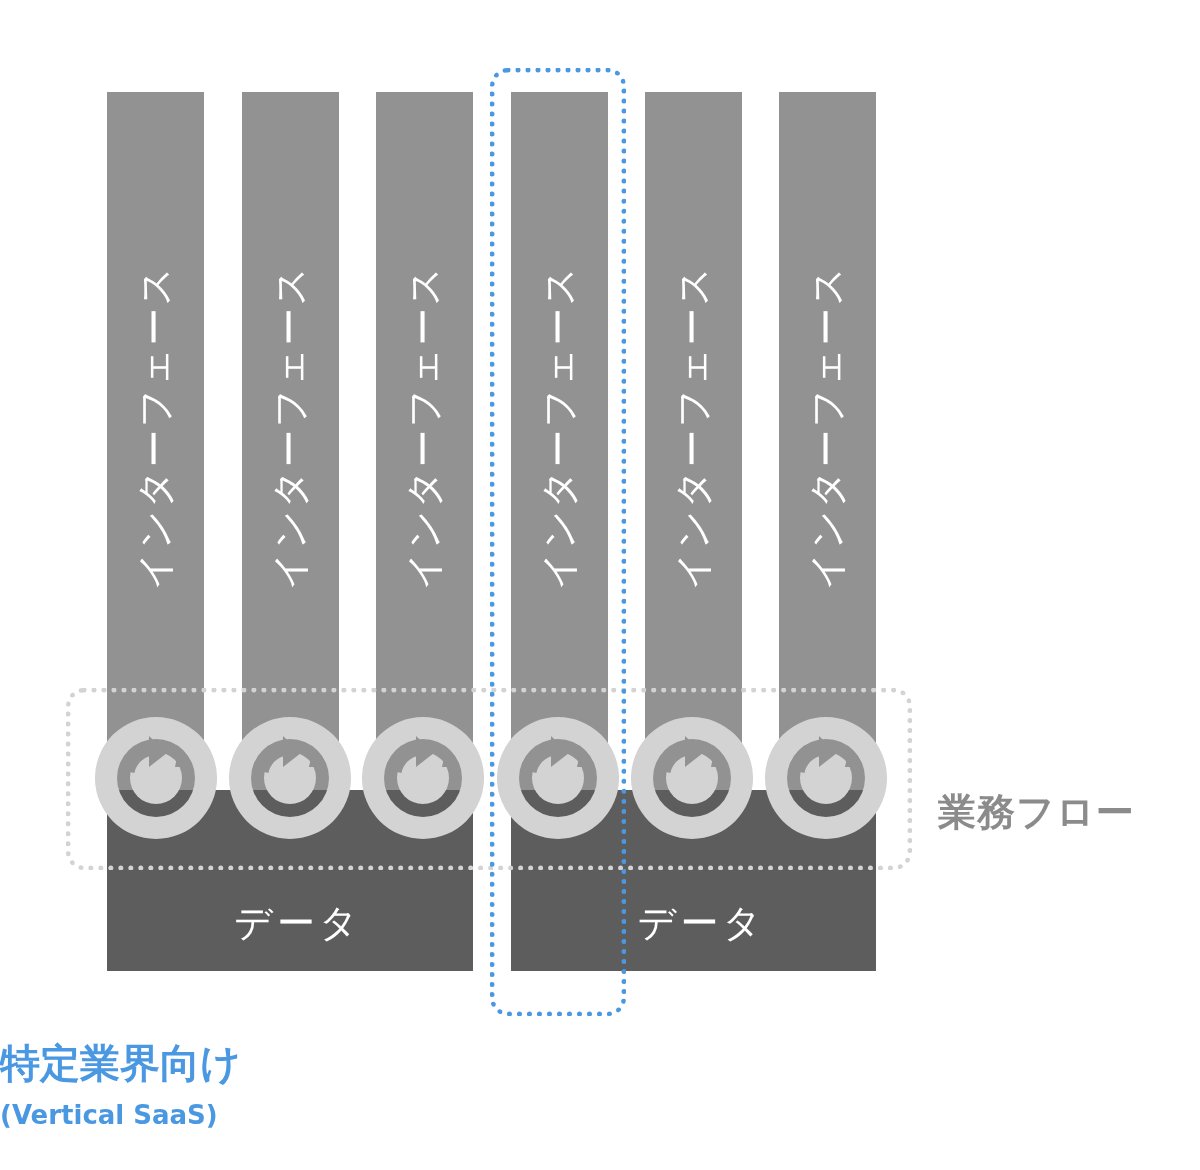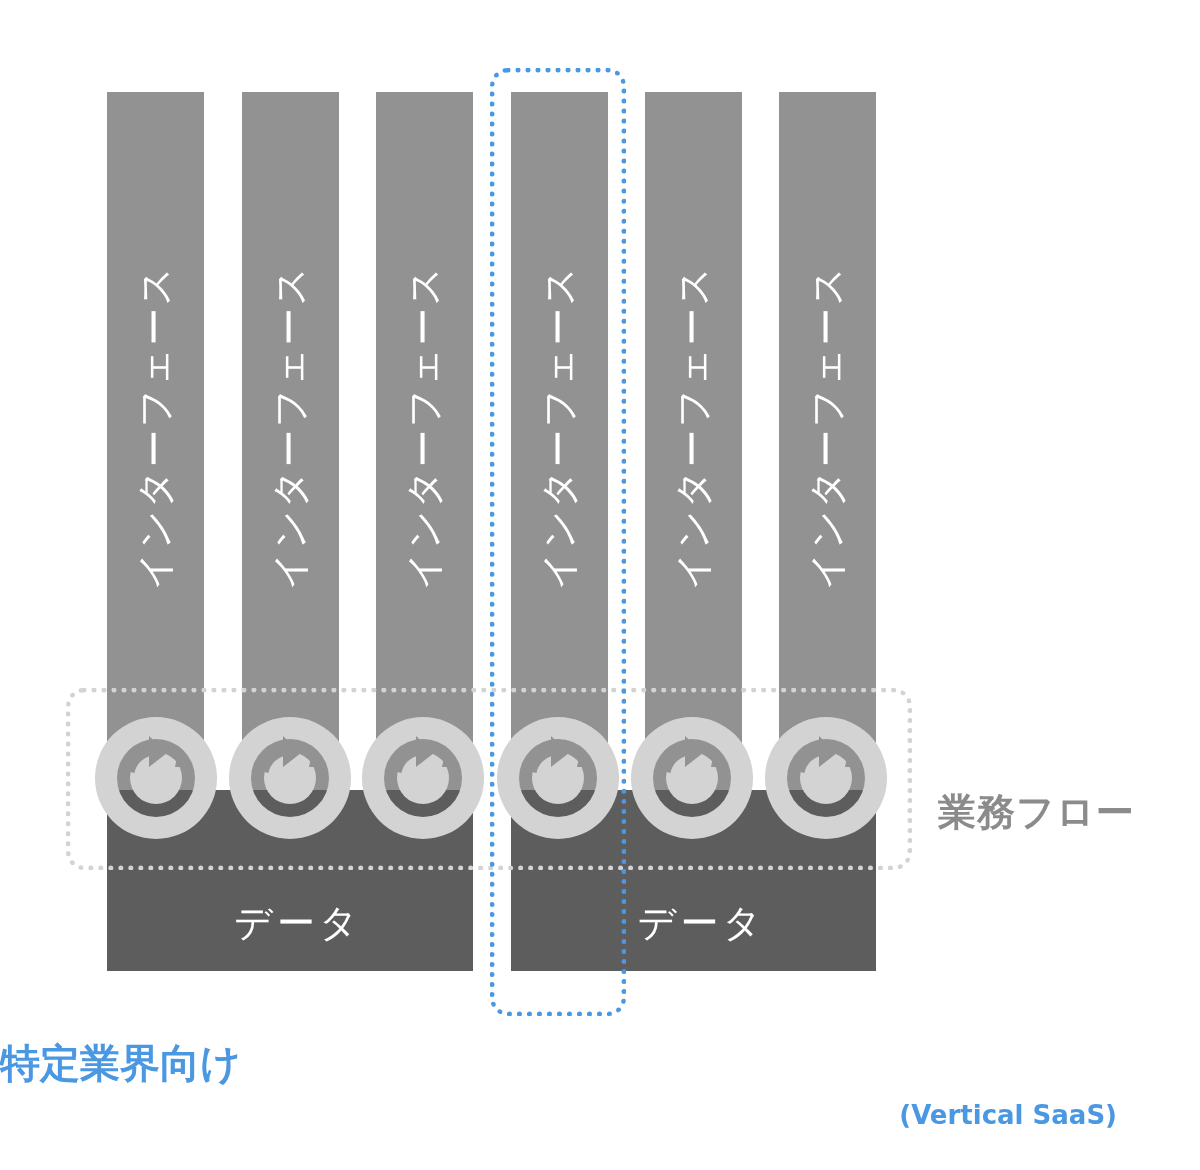--- a/index.html
+++ b/index.html
@@ -15,21 +15,21 @@
                 color: #ffffff; font-size: 38px; letter-spacing: 4px; }
   .flow-circle { position: absolute; width: 122px; height: 122px; top: 717px; }
   .gray-frame { position: absolute; left: 66px; top: 688px; width: 846px; height: 182px;
                 border: 5px dotted #d3d3d3; border-radius: 18px; box-sizing: border-box; }
   .blue-frame { position: absolute; left: 490px; top: 68px; width: 136px; height: 948px;
                 border: 5px dotted #4a97e2; border-radius: 18px; box-sizing: border-box; }
   .flow-label { position: absolute; left: 938px; top: 758px; color: #8b8b8b;
                 font-size: 38px; font-weight: bold; letter-spacing: 1px; margin-top: 29px; }
   .vertical-title { position: absolute; left: 0; width: 1117px; top: 1036px; text-align: left;
                     color: #4a97e2; font-size: 40px; font-weight: bold; }
-  .vertical-sub { position: absolute; left: 0; width: 1117px; top: 1100px; text-align: right;
+  .vertical-sub { position: absolute; left: 0; width: 1117px; top: 1100px; text-align: left;
                   color: #4a97e2; font-size: 26px; font-weight: bold; }
 </style>
 </head>
 <body>
 
 <div class="col" style="left:107px">
   <div class="col-label">
       <span>インターフェース</span>
     </div>
 </div>

